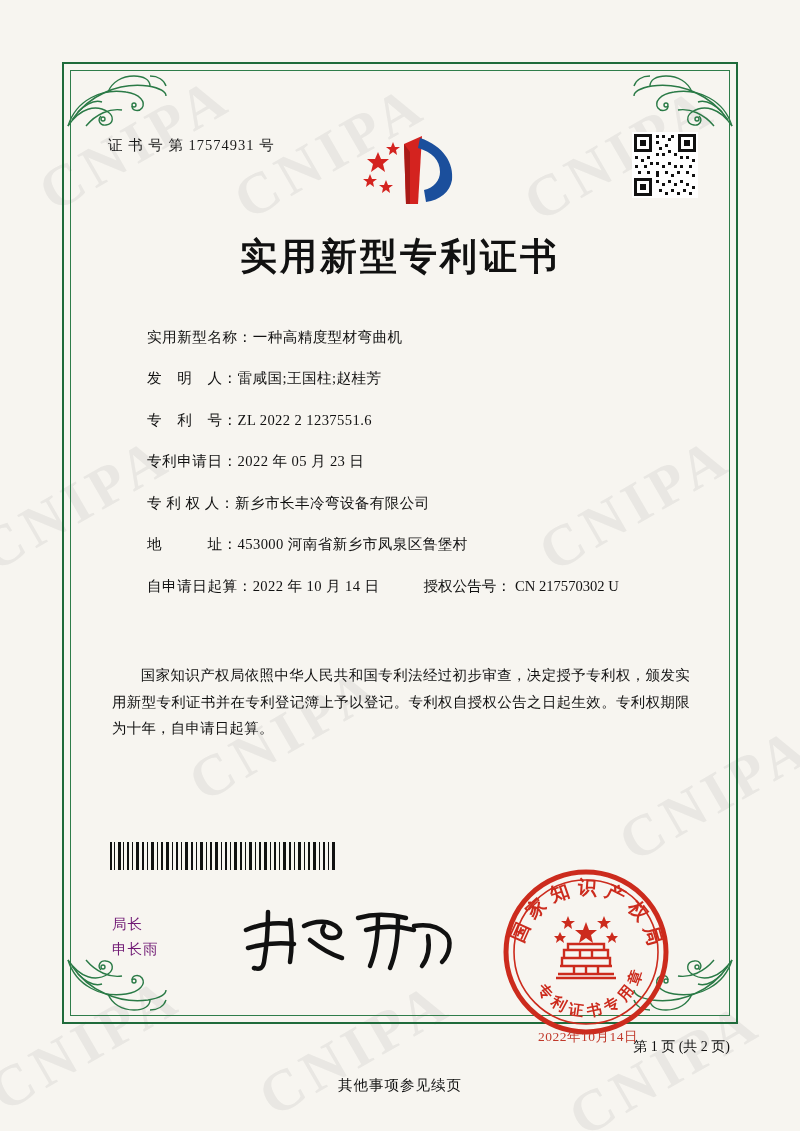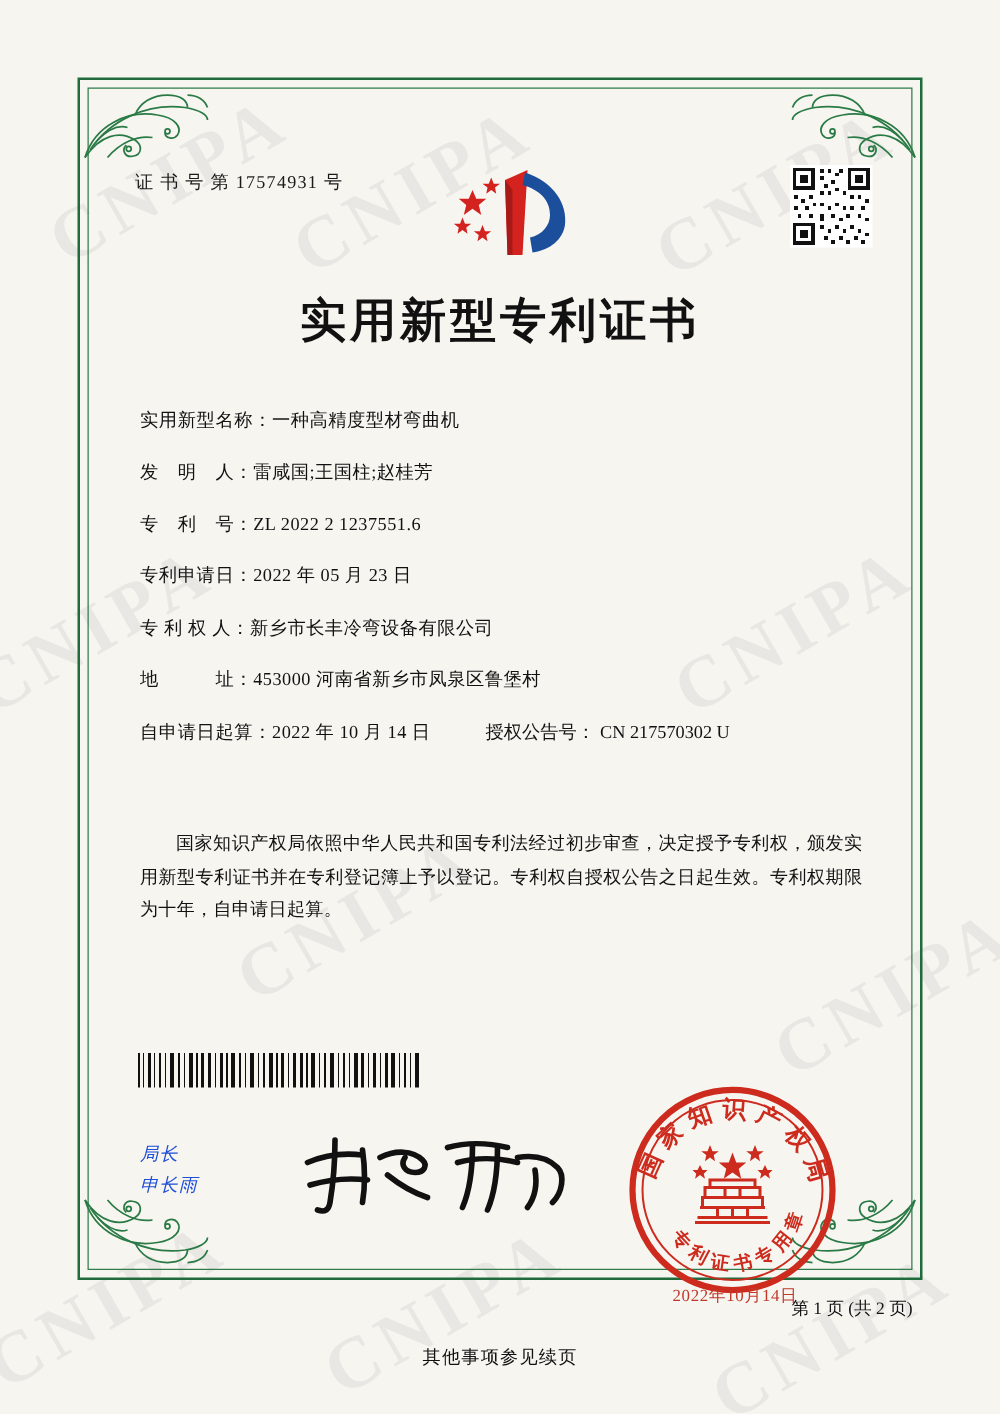--- a/index.html
+++ b/index.html
@@ -129,20 +129,21 @@
   .frow {
     display: flex;
     align-items: baseline;
     margin-bottom: 22.5px;
     line-height: 1.3;
   }
   .flabel {
     flex: 0 0 auto;
     white-space: pre;
     letter-spacing: 0.5px;
+    margin-left: 35px;
   }
   .fvalue {
     flex: 1 1 auto;
     letter-spacing: 0.4px;
   }
   .frow.split .fvalue { flex: 0 0 auto; margin-right: 44px; }
   .frow.split .flabel2 { flex: 0 0 auto; white-space: pre; }
   .frow.split .fvalue2 { flex: 0 0 auto; margin-left: 4px; }
 
   
@@ -171,23 +172,22 @@
   .barcode svg { display:block; }
 
   
   .sig-label {
     position: absolute;
     left: 42px;
     top: 842px;
     font-family: "Liberation Serif", serif;
     font-size: 14.5px;
     line-height: 1.75;
-    color: #1d4ed8;
+    color: #701a75;
     letter-spacing: 1px;
-    font-style: italic;
   }
   .sig-script {
     position: absolute;
     left: 168px;
     top: 830px;
     width: 220px;
     height: 76px;
     color: #111;
   }
   .sig-script svg { display:block; }

